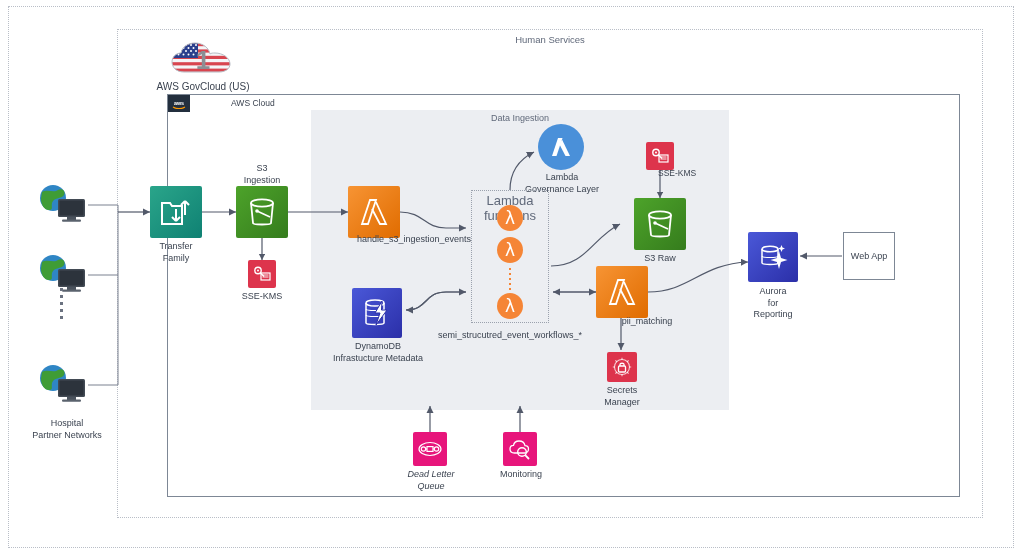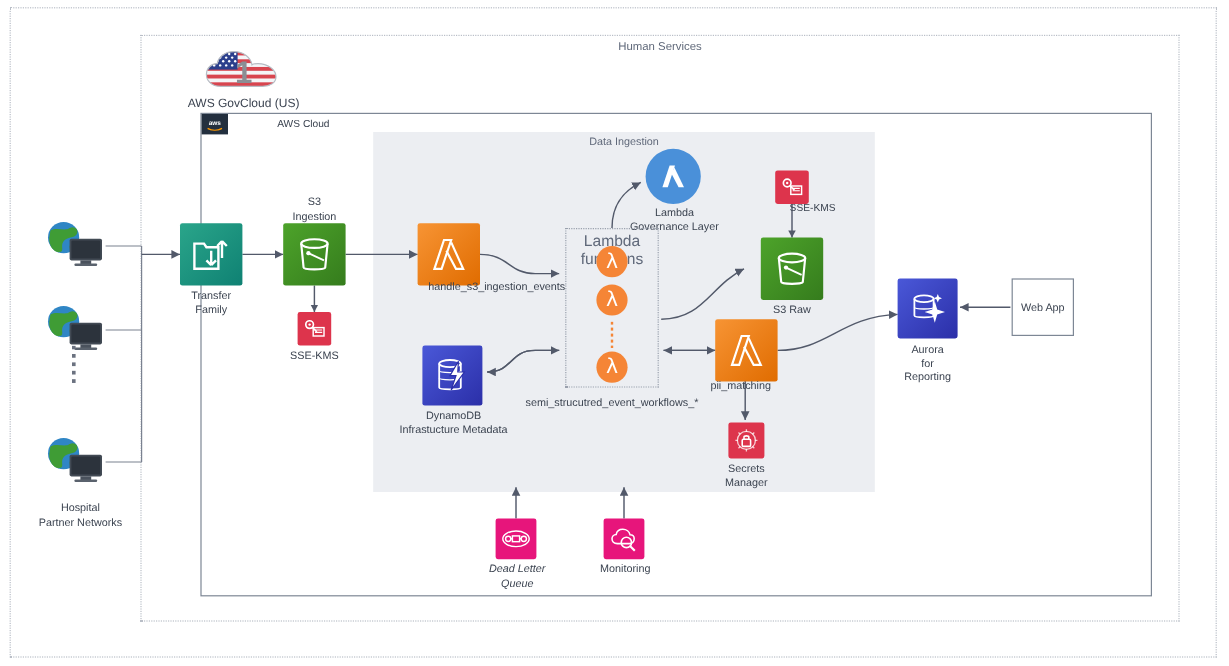--- a/index.html
+++ b/index.html
@@ -289,21 +289,21 @@
   </svg>
 </div>
 <div class="nlabel" style="left:630px;top:253px;width:60px;">S3 Raw</div>
 
 <div class="tile" style="left:596px;top:266px;width:52px;height:52px;background:linear-gradient(135deg,#f79434,#e06c00);">
   <svg width="38" height="38" viewBox="0 0 38 38">
     <path d="M7 31 L15 7 L21 7 L13 31 Z" fill="none" stroke="#fff" stroke-width="1.8"></path>
     <path d="M17 16 L25 31 L31 31 L21 9" fill="none" stroke="#fff" stroke-width="1.8"></path>
   </svg>
 </div>
-<div class="nlabel" style="left:592px;top:316px;width:110px;text-align:left;">pii_matching</div>
+<div class="nlabel" style="left:592px;top:316px;width:110px;text-align:center;">pii_matching</div>
 
 <div class="tile" style="left:607px;top:352px;width:30px;height:30px;background:#dd344c;">
   <svg width="22" height="22" viewBox="0 0 22 22">
     <circle cx="11" cy="11" r="7.5" fill="none" stroke="#fff" stroke-width="1.1" opacity="0.75"></circle>
     <path d="M11 1.8 L11 4 M11 18 L11 20.2 M1.8 11 L4 11 M18 11 L20.2 11
              M4.4 4.4 L6 6 M16 16 L17.6 17.6 M17.6 4.4 L16 6 M6 16 L4.4 17.6" stroke="#fff" stroke-width="1.1" opacity="0.75"></path>
     <rect x="7.5" y="10" width="7" height="6" rx="1" fill="none" stroke="#fff" stroke-width="1.3"></rect>
     <path d="M9 10 L9 8.2 C9 6.9 13 6.9 13 8.2 L13 10" fill="none" stroke="#fff" stroke-width="1.3"></path>
   </svg>
 </div>

